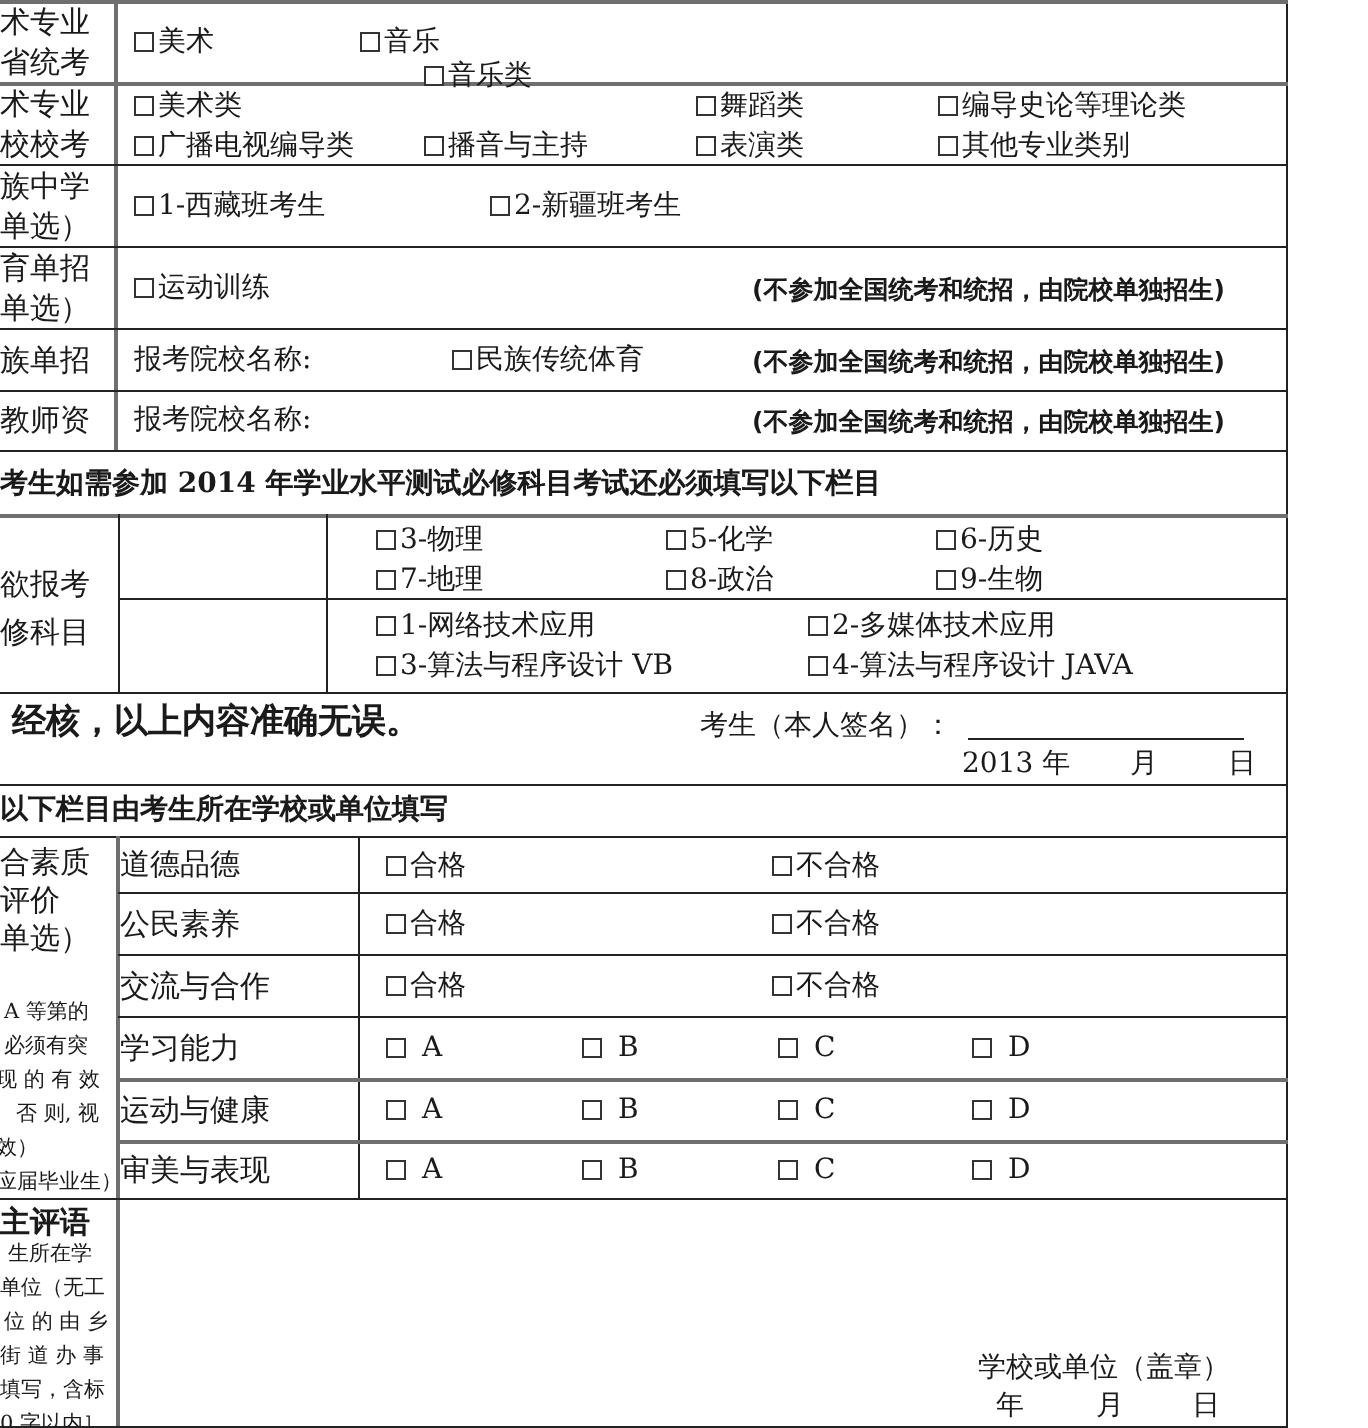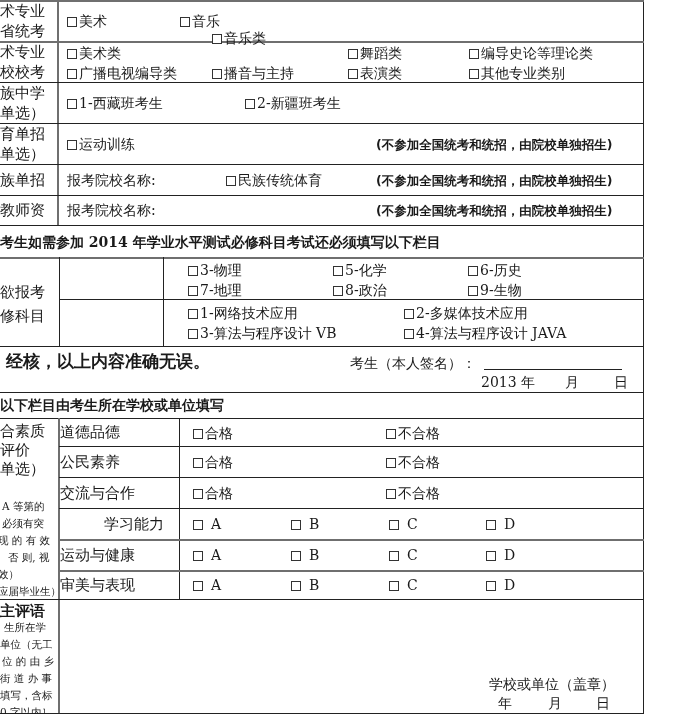--- a/index.html
+++ b/index.html
@@ -169,21 +169,21 @@
   <div class="lbl center" style="left:60px;width:119px;top:452px;">公民素养</div>
   <div class="t" style="left:193px;top:454px;"><span class="box"></span><span>合格</span></div>
   <div class="t" style="left:386px;top:454px;"><span class="box"></span><span>不合格</span></div>
 </div>
 <div>
   <div class="lbl center" style="left:60px;width:119px;top:483px;">交流与合作</div>
   <div class="t" style="left:193px;top:485px;"><span class="box"></span><span>合格</span></div>
   <div class="t" style="left:386px;top:485px;"><span class="box"></span><span>不合格</span></div>
 </div>
 <div>
-  <div class="lbl center" style="left:60px;width:119px;top:514px;padding-left:44px;">学习能力</div>
+  <div class="lbl center" style="left:60px;width:119px;top:514px;">学习能力</div>
   <div class="t" style="left:193px;top:516px;"><span class="box" style="margin-right:8px;"></span><span>A</span></div>
   <div class="t" style="left:291px;top:516px;"><span class="box" style="margin-right:8px;"></span><span>B</span></div>
   <div class="t" style="left:389px;top:516px;"><span class="box" style="margin-right:8px;"></span><span>C</span></div>
   <div class="t" style="left:486px;top:516px;"><span class="box" style="margin-right:8px;"></span><span>D</span></div>
 </div>
 <div>
   <div class="lbl center" style="left:60px;width:119px;top:545px;">运动与健康</div>
   <div class="t" style="left:193px;top:547px;"><span class="box" style="margin-right:8px;"></span><span>A</span></div>
   <div class="t" style="left:291px;top:547px;"><span class="box" style="margin-right:8px;"></span><span>B</span></div>
   <div class="t" style="left:389px;top:547px;"><span class="box" style="margin-right:8px;"></span><span>C</span></div>

